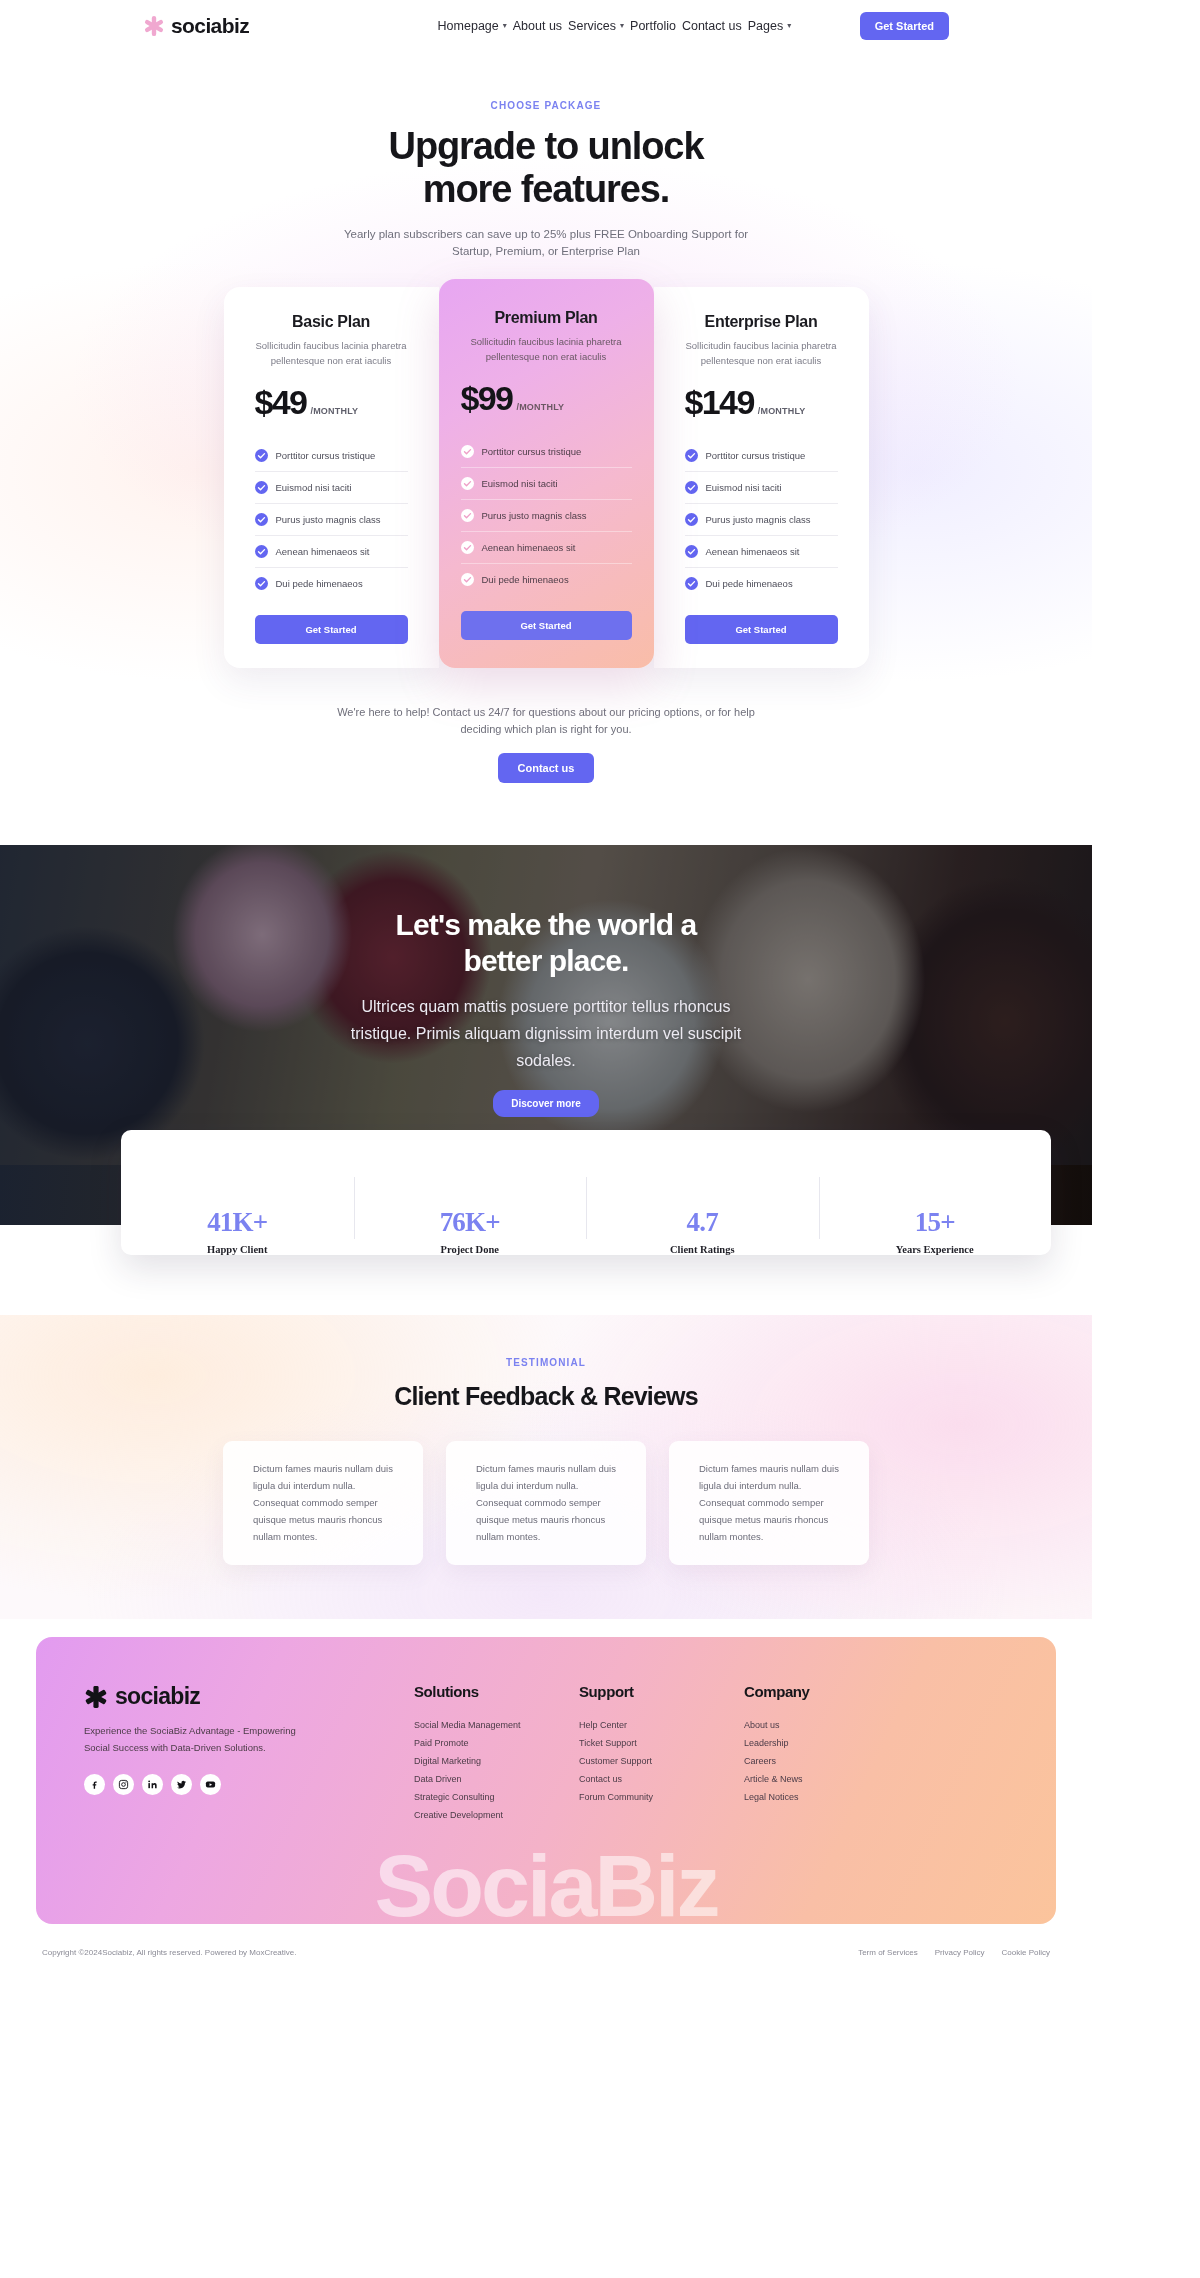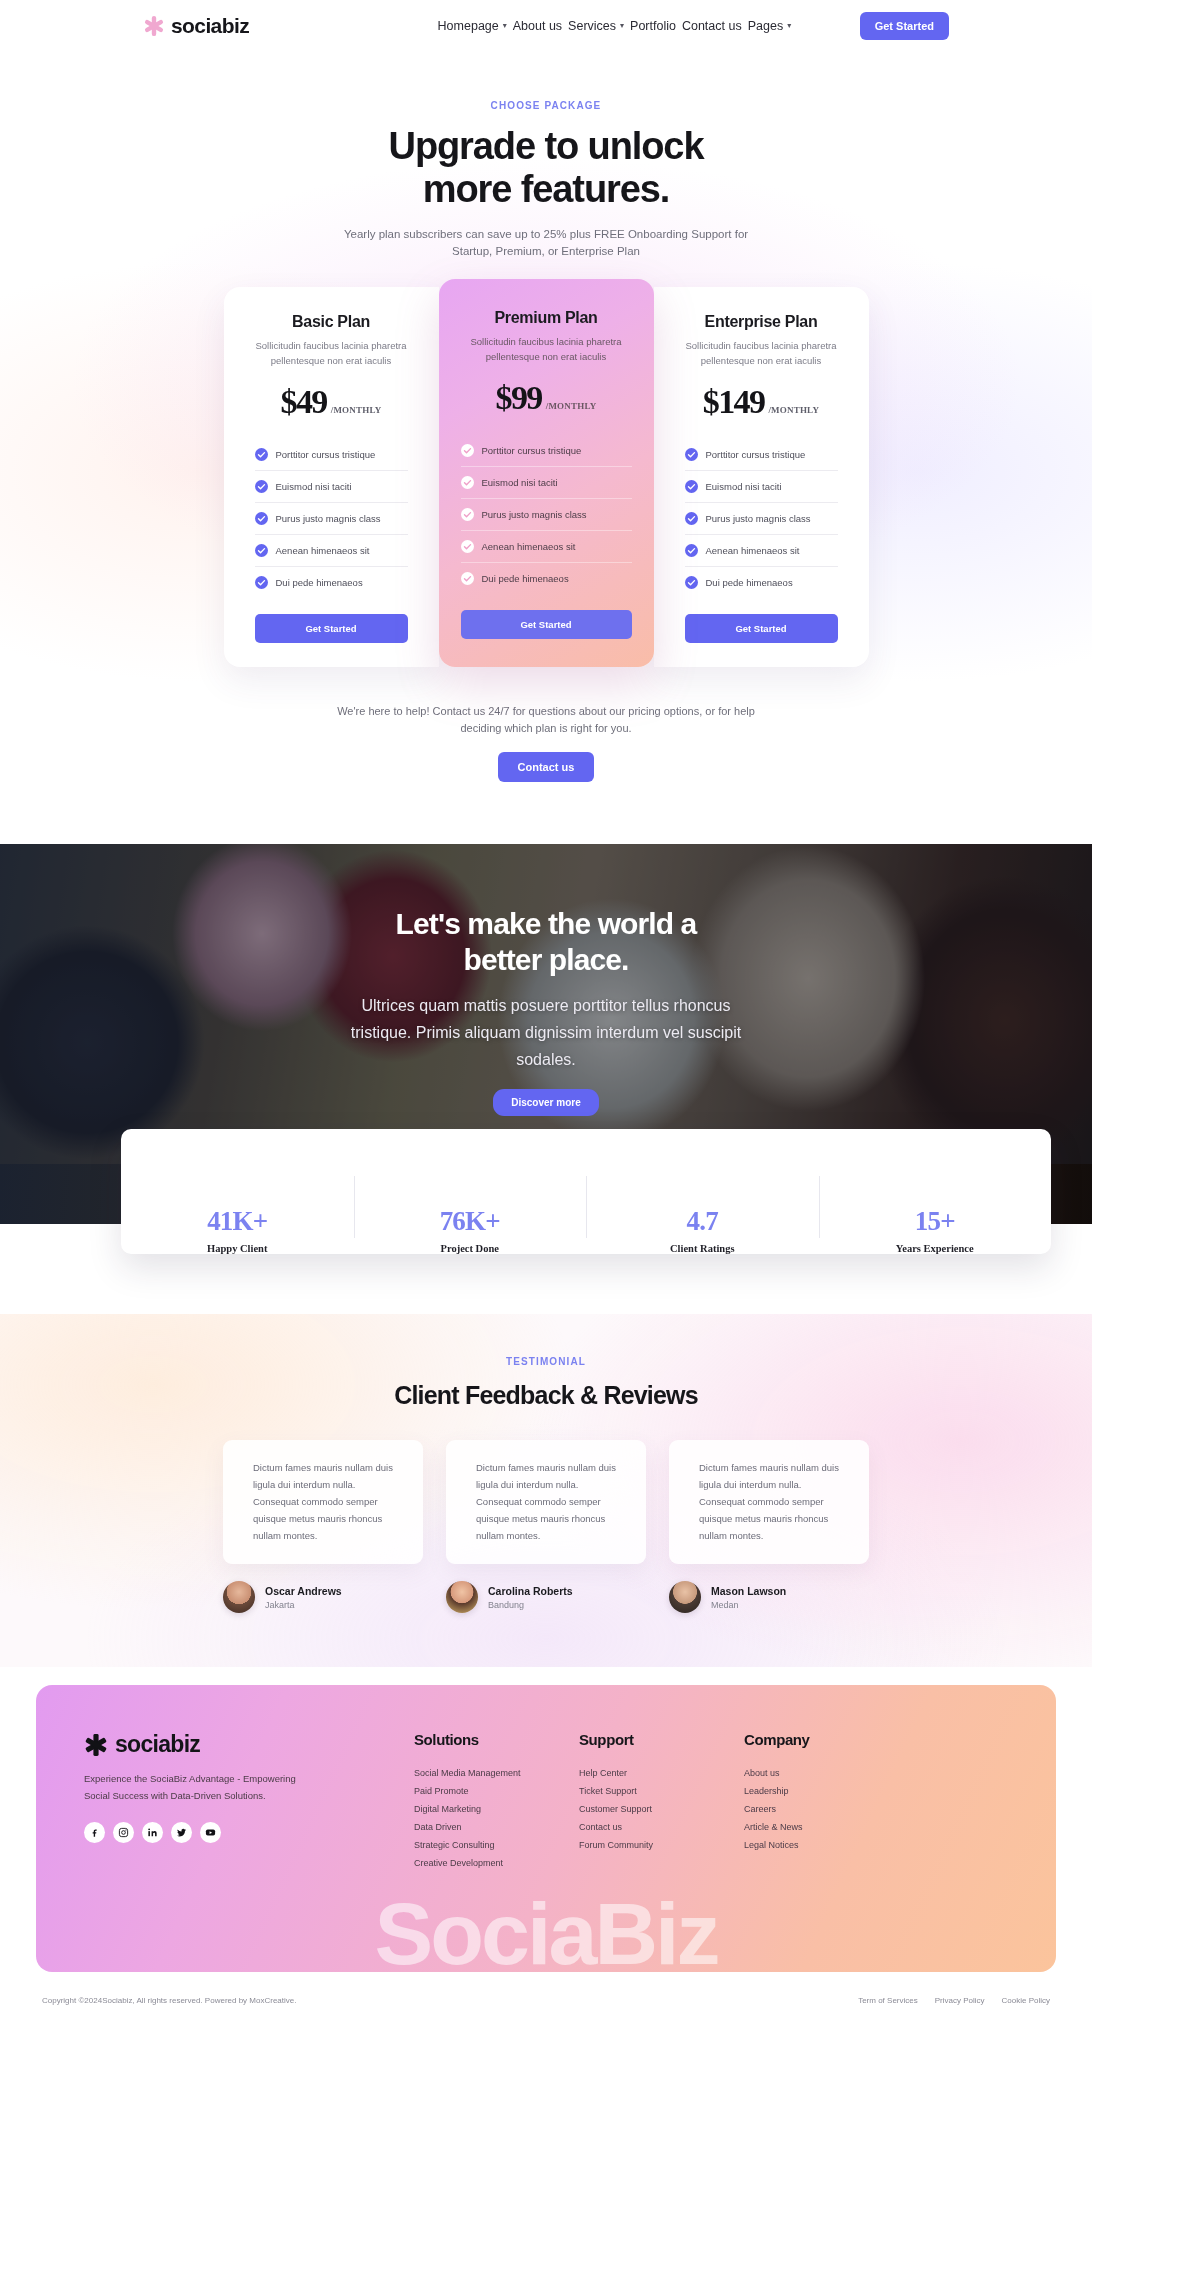--- a/index.html
+++ b/index.html
@@ -61,21 +61,21 @@
   .card.basic { border-top-right-radius:0; border-bottom-right-radius:0; }
   .card.ent   { border-top-left-radius:0;  border-bottom-left-radius:0; }
   .card.premium {
     width:215px; padding:30px 22px 28px; margin-top:-8px; margin-bottom:-8px;
     background:linear-gradient(150deg,#e7a6f2 0%,#eeb0e8 28%,#f5b9cf 58%,#f9bda8 100%);
     box-shadow:0 18px 44px rgba(170,90,150,.22); border-radius:16px; z-index:5;
   }
   .plan-name { text-align:center; font-size:16px; font-weight:600; letter-spacing:-.3px; color:#1b1b20; }
   .plan-desc { text-align:center; font-size:9.5px; line-height:1.55; color:#7c7c88; margin-top:8px; }
   .card.premium .plan-desc { color:#6a5865; }
-  .price-row { display:flex; align-items:baseline; justify-content:center; margin-top:14px;font-family:Liberation Serif, serif; }
+  .price-row { display:flex; align-items:baseline; justify-content:flex-start; margin-top:14px; }
   .price { font-size:34px; font-weight:800; letter-spacing:-1.6px; color:#141418; }
   .price-per { font-size:9px; font-weight:600; color:#5f5f6b; margin-left:4px; letter-spacing:.2px; }
   .card.premium .price-per { color:#6b5763; }
 
   .features { margin-top:18px; }
   .feat {
     display:flex; align-items:center; gap:8px; padding:9px 0;
     border-bottom:1px solid rgba(120,110,150,.14);
   }
   .feat:last-child { border-bottom:none; }
@@ -453,43 +453,20 @@
         <p class="t-quote">Dictum fames mauris nullam duis ligula dui interdum nulla. Consequat commodo semper quisque metus mauris rhoncus nullam montes.</p>
       </div>
       <div class="t-card">
         <p class="t-quote">Dictum fames mauris nullam duis ligula dui interdum nulla. Consequat commodo semper quisque metus mauris rhoncus nullam montes.</p>
       </div>
       <div class="t-card">
         <p class="t-quote">Dictum fames mauris nullam duis ligula dui interdum nulla. Consequat commodo semper quisque metus mauris rhoncus nullam montes.</p>
       </div>
     </div>
 
-    <div class="t-people">
-      <div class="t-person">
-        <div class="avatar av-a"></div>
-        <div>
-          <div class="t-name">Oscar Andrews</div>
-          <div class="t-city">Jakarta</div>
-        </div>
-      </div>
-      <div class="t-person">
-        <div class="avatar av-b"></div>
-        <div>
-          <div class="t-name">Carolina Roberts</div>
-          <div class="t-city">Bandung</div>
-        </div>
-      </div>
-      <div class="t-person">
-        <div class="avatar av-c"></div>
-        <div>
-          <div class="t-name">Mason Lawson</div>
-          <div class="t-city">Medan</div>
-        </div>
-      </div>
-    </div>
   </section>
 
   <section class="footer-zone">
     <div class="footer">
       <div class="footer-cols">
 
         <div class="fcol-brand">
           <div class="f-logo">
             <svg class="f-logo-star" viewBox="0 0 24 24">
               <g fill="#121216">

